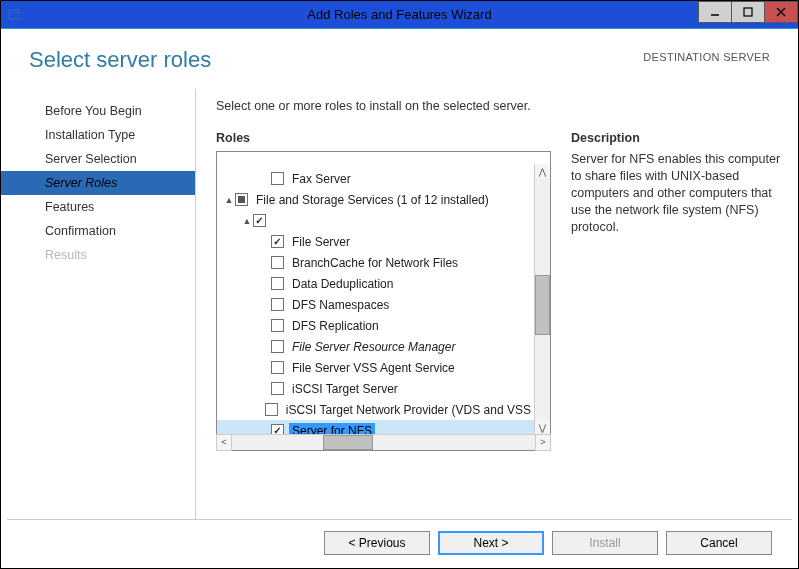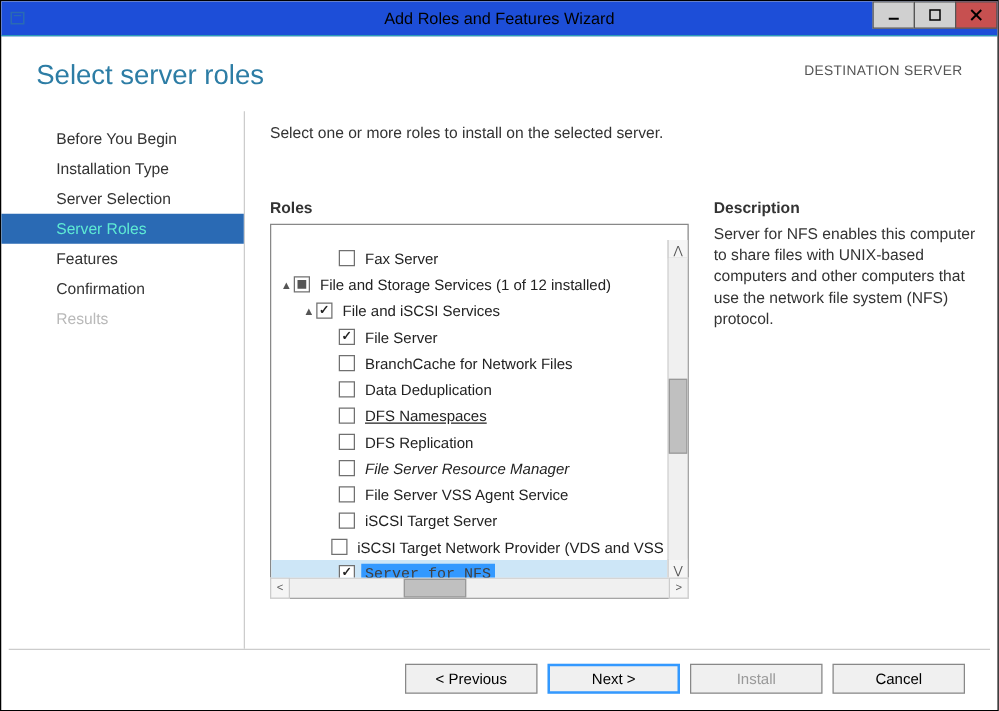--- a/index.html
+++ b/index.html
@@ -17,25 +17,25 @@
 .subhead { height: 60px; position: relative; padding: 18px 28px 0 28px; }
 .subhead h1 { font-size: 22px; font-weight: 300; color: #2d7da5; }
 .subhead .dest { position: absolute; right: 28px; top: 22px; font-size: 11px; color: #555; letter-spacing: 0.3px; }
 
 
 .main { display: flex; height: 430px; }
 
 
 .nav { width: 195px; border-right: 1px solid #ccc; padding-top: 10px; }
 .nav .step { padding: 5px 10px 5px 44px; font-size: 12.5px; color: #333; cursor: pointer; }
-.nav .step.active { background: #2a6ab4; color: #5eead4; }
+.nav .step.active { background: #2a6ab4; color: #000000; font-style: italic; }
 .nav .step.disabled { color: #b9b9b9; }
 
 
-.content { flex: 1; padding: 10px 14px 0 20px; display: flex; flex-direction: column; gap: 28px; }
+.content { flex: 1; padding: 10px 14px 0 20px; display: flex; flex-direction: column; }
 .instr { font-size: 12.5px; color: #333; margin-bottom: 18px; }
 .cols { display: flex; gap: 20px; flex: 1; min-height: 0; }
 .roles-col { width: 335px; display: flex; flex-direction: column; }
 .desc-col { flex: 1; }
 .col-head { font-size: 12.5px; font-weight: 600; color: #333; margin-bottom: 6px; }
 
 
 .tree-wrap { border: 1px solid #888; height: 300px; width: 100%; position: relative; display: flex; flex-direction: column; }
 .tree-scroll { flex: 1; overflow: hidden; position: relative; display: flex; margin-top: 12px; }
 .tree-inner { flex: 1; overflow: hidden; padding: 4px 0; font-size: 12px; color: #222; }
@@ -48,21 +48,21 @@
 .hscroll .track { flex: 1; position: relative; }
 .hscroll .thumb { position: absolute; top: 0; bottom: 0; left: 30%; width: 50px; background: #c0c0c0; border: 1px solid #999; }
 
 .node { display: flex; align-items: center; height: 21px; padding-left: 6px; white-space: nowrap; }
 .node .expander { width: 12px; font-size: 9px; color: #555; text-align: center; }
 .node .cb { width: 13px; height: 13px; border: 1px solid #707070; margin-right: 5px; display: inline-flex; align-items: center; justify-content: center; font-size: 10px; background: #fff; flex-shrink: 0; }
 .node .cb.checked::before { content: "✓"; color: #222; font-weight: bold; line-height: 1; }
 .node .cb.indet::before { content: ""; display: block; width: 7px; height: 7px; background: #555; }
 .node .lbl { padding: 1px 3px; }
 .node.sel { background: #cde6f7; }
-.node.sel .lbl { background: #3399ff; color: #404040; font-family: Liberation Mono, monospace; }
+.node.sel .lbl { background: #3399ff; color: #000000; }
 
 .desc-text { font-size: 12.5px; color: #333; line-height: 1.35; }
 
 
 .footer { height: 46px; border-top: 1px solid #ccc; display: flex; align-items: center; justify-content: flex-end; padding-right: 20px; gap: 8px; margin: 0 6px; }
 .footer .btn { width: 106px; height: 24px; font-size: 12px; border: 1px solid #888; background: #f0f0f0; cursor: pointer; }
 .footer .btn:disabled { color: #999; }
 .footer .btn.default { border: 2px solid #3399ff; }
 </style>
 </head>
@@ -126,38 +126,37 @@
                   <span class="lbl">Fax Server</span>
                 </div>
                 <div class="node" style="padding-left: 6px;">
                   <span class="expander">▲</span>
                   <span class="cb indet"></span>
                   <span class="lbl">File and Storage Services (1 of 12 installed)</span>
                 </div>
                 <div class="node" style="padding-left: 24px;">
                   <span class="expander">▲</span>
                   <span class="cb checked"></span>
-                  <span class="lbl">File and iSCSI Services</span>
                 </div>
                 <div class="node" style="padding-left: 42px;">
                   <span class="expander"></span>
                   <span class="cb checked"></span>
                   <span class="lbl">File Server</span>
                 </div>
                 <div class="node" style="padding-left: 42px;">
                   <span class="expander"></span>
                   <span class="cb"></span>
                   <span class="lbl">BranchCache for Network Files</span>
                 </div>
                 <div class="node" style="padding-left: 42px;">
                   <span class="expander"></span>
                   <span class="cb"></span>
                   <span class="lbl">Data Deduplication</span>
                 </div>
-                <div class="node" style="padding-left: 42px; text-decoration: underline;">
+                <div class="node" style="padding-left: 42px;">
                   <span class="expander"></span>
                   <span class="cb"></span>
                   <span class="lbl">DFS Namespaces</span>
                 </div>
                 <div class="node" style="padding-left: 42px;">
                   <span class="expander"></span>
                   <span class="cb"></span>
                   <span class="lbl">DFS Replication</span>
                 </div>
                 <div class="node" style="padding-left: 42px; font-style: italic;">

